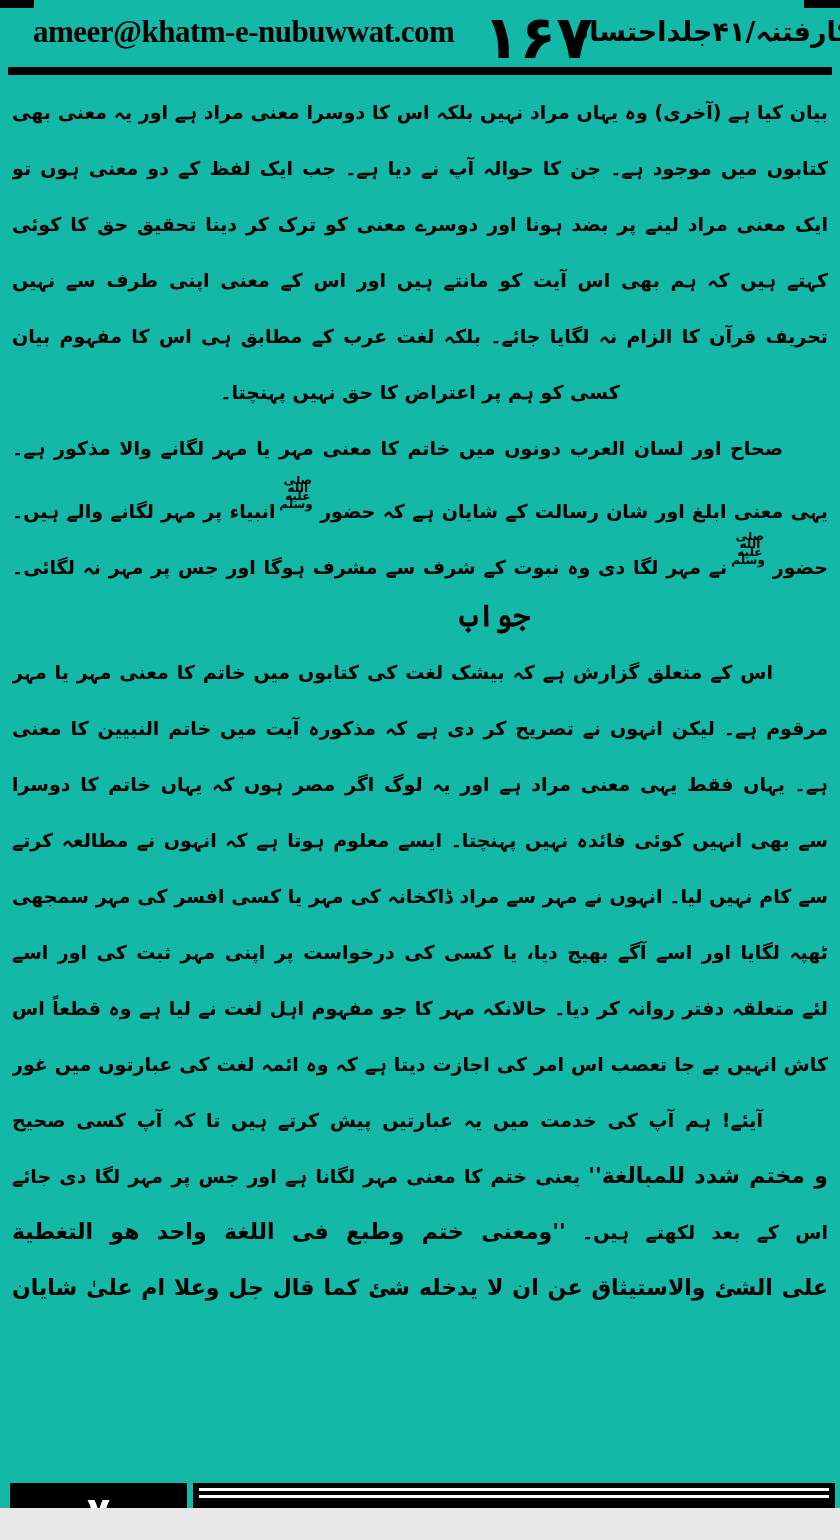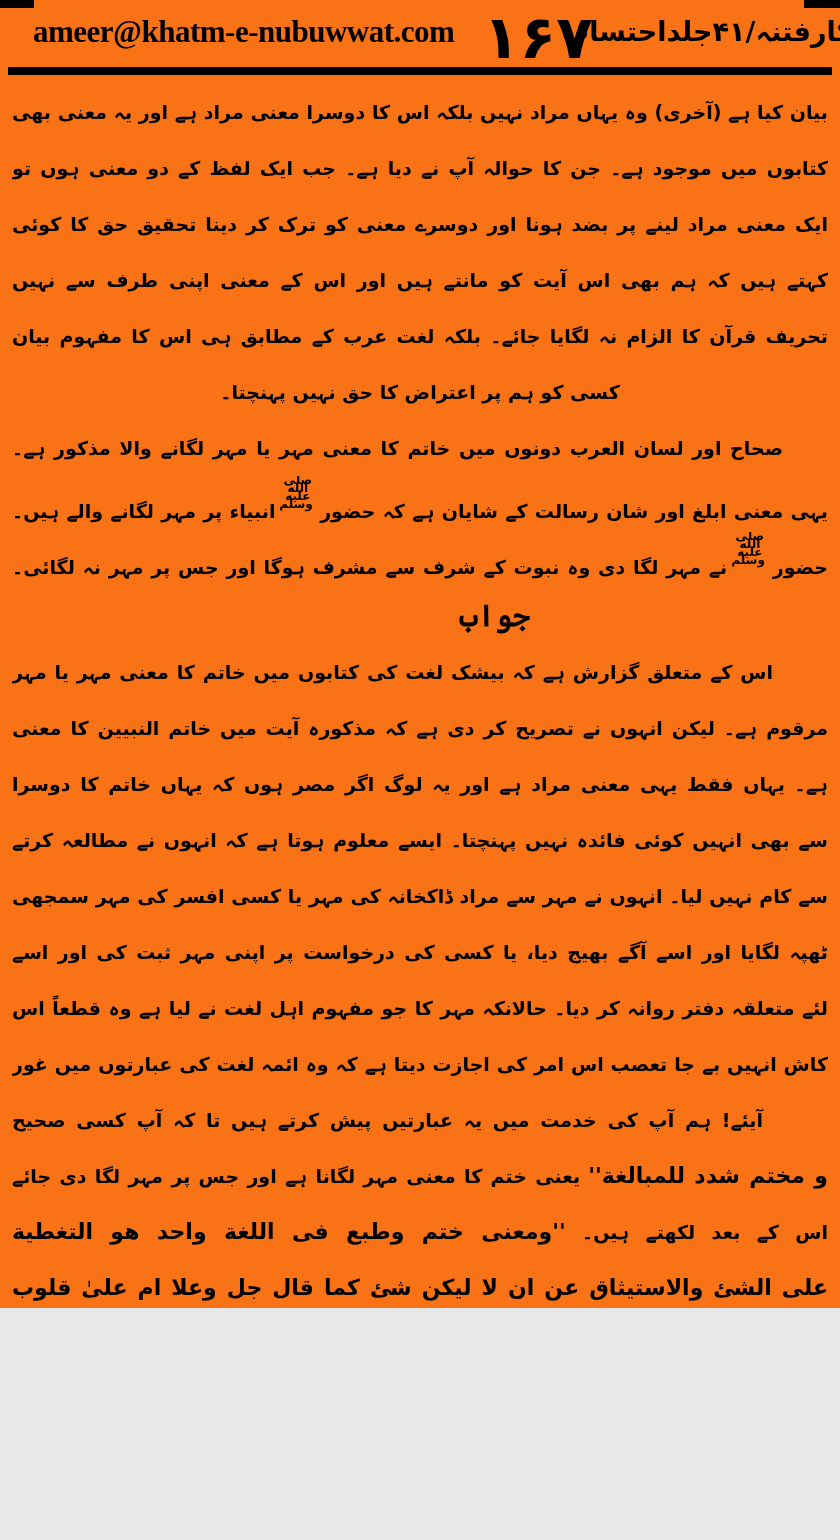--- a/index.html
+++ b/index.html
@@ -1,16 +1,16 @@
 <!DOCTYPE html>
 <html lang="ur"><head>
 <meta charset="utf-8">
 <style>
   html,body{margin:0;padding:0;background:#e8e8e8;}
-  .page{position:relative;width:840px;height:1308px;background:#f97316;overflow:hidden;
+  .page{position:relative;width:840px;height:1508px;background:#14b8a6;overflow:hidden;
         font-family:"DejaVu Sans",sans-serif;color:#000;}
   
   .mark{position:absolute;top:0;height:8px;background:#000;}
   .mark-tl{left:0;width:34px;}
   .mark-tr{right:0;width:36px;}
   
   .hdr-email{position:absolute;left:33px;top:14px;font-family:"Liberation Serif",serif;
              font-weight:bold;font-size:31px;letter-spacing:-0.5px;}
   .hdr-num{position:absolute;left:483px;top:2px;font-size:60px;font-weight:bold;
            font-family:"DejaVu Sans",sans-serif;}
@@ -75,21 +75,21 @@
       <div class="line justify"><span class="seg-u">مرقوم ہے۔ لیکن انہوں نے تصریح کر دی ہے کہ مذکورہ آیت میں خاتم النبیین کا معنی آخر النبیین</span> </div>
       <div class="line justify"><span class="seg-u">ہے۔ یہاں فقط یہی معنی مراد ہے اور یہ لوگ اگر مصر ہوں کہ یہاں خاتم کا دوسرا معنی مراد ہے تو اس</span> </div>
       <div class="line justify"><span class="seg-u">سے بھی انہیں کوئی فائدہ نہیں پہنچتا۔ ایسے معلوم ہوتا ہے کہ انہوں نے مطالعہ کرتے ہوئے غور و تدبر</span> </div>
       <div class="line justify"><span class="seg-u">سے کام نہیں لیا۔ انہوں نے مہر سے مراد ڈاکخانہ کی مہر یا کسی افسر کی مہر سمجھی ہے کہ لفافہ یا کارڈ پر مہر</span> </div>
       <div class="line justify"><span class="seg-u">ٹھپہ لگایا اور اسے آگے بھیج دیا، یا کسی کی درخواست پر اپنی مہر ثبت کی اور اسے مناسب کاروائی کے</span> </div>
       <div class="line justify"><span class="seg-u">لئے متعلقہ دفتر روانہ کر دیا۔ حالانکہ مہر کا جو مفہوم اہل لغت نے لیا ہے وہ قطعاً اس کے خلاف ہے۔</span> </div>
       <div class="line justify"><span class="seg-u">کاش انہیں بے جا تعصب اس امر کی اجازت دیتا ہے کہ وہ ائمہ لغت کی عبارتوں میں غور کرتے۔</span> </div>
       <div class="line justify" style="text-indent: 65px;"><span class="seg-u">آیئے! ہم آپ کی خدمت میں یہ عبارتیں پیش کرتے ہیں تا کہ آپ کسی صحیح فیصلہ پر</span> </div>
       <div class="line justify"><span class="seg-a">و مختم شدد للمبالغة''</span> <span class="seg-u">یعنی ختم کا معنی مہر لگانا ہے اور جس پر مہر لگا دی جائے اس کو مختوم اور</span> </div>
       <div class="line justify"><span class="seg-u">اس کے بعد لکھتے ہیں۔</span> <span class="seg-a">''ومعنى ختم وطبع فى اللغة واحد هو التغطية</span> </div>
-      <div class="line justify"><span class="seg-a">على الشئ والاستيثاق عن ان لا لیکن شئ كما قال جل وعلا ام علىٰ قلوب</span> </div>
+      <div class="line justify"><span class="seg-a">على الشئ والاستيثاق عن ان لا يدخله شئ كما قال جل وعلا ام علىٰ شایان</span> </div>
     </div>
 
   <div class="footer-box">۷</div>
   <div class="footer-bar">
     <div class="wline l1"></div>
     <div class="wline l2"></div>
     <div class="footer-links" id="footer-links">
         <span>www.amtkn.com</span>
         <span>www.emaktaba.info</span>
       </div>

